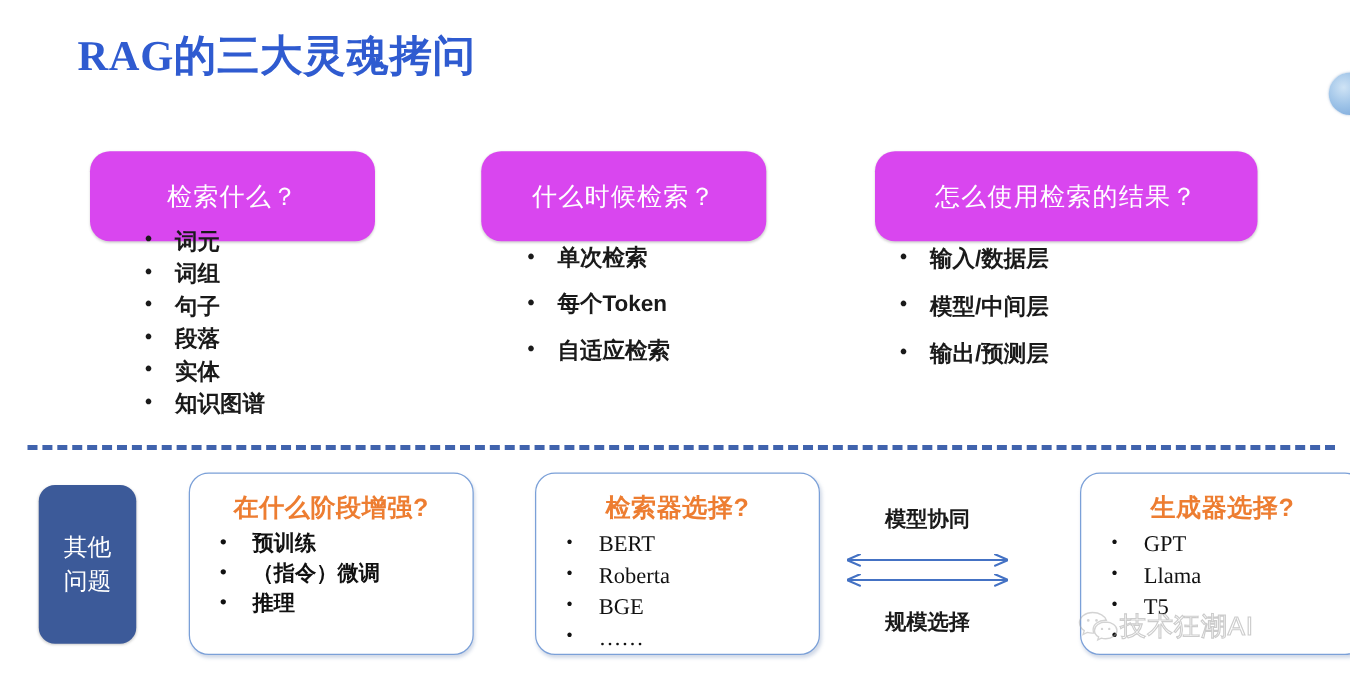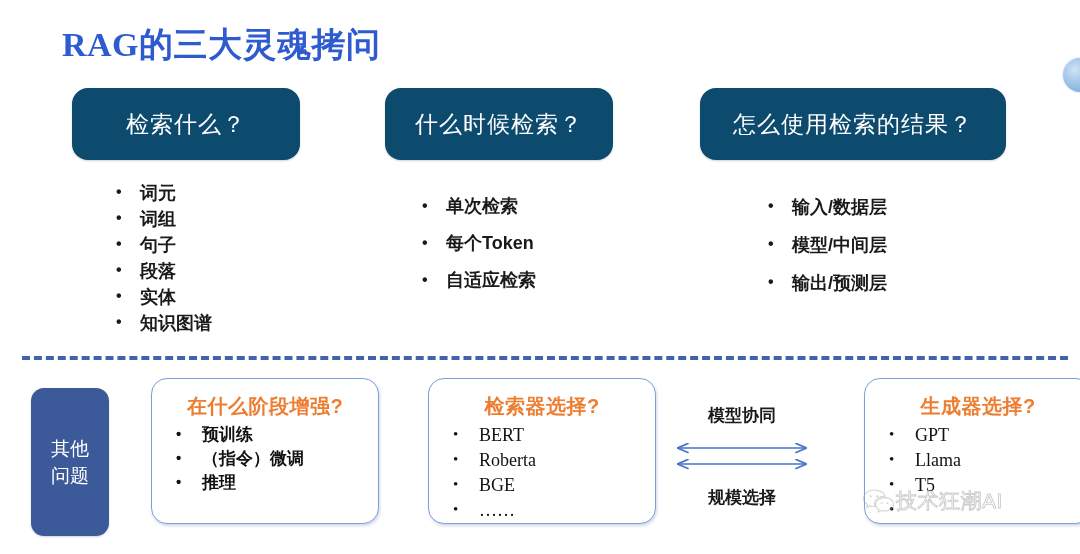--- a/index.html
+++ b/index.html
@@ -31,29 +31,30 @@
     font-size: 34px;
     letter-spacing: 0.5px;
     color: #2f5bd0;
     white-space: nowrap;
     margin-top: 12px;
   }
 
   
   .pill {
     position: absolute;
-    background: #0c4a6e;
+    background: #d946ef;
     border-radius: 16px;
     display: flex;
     align-items: center;
     justify-content: center;
     color: #ffffff;
-    font-size: 23px;
+    font-size: 20px;
     letter-spacing: 1px;
     box-shadow: 0 1px 2px rgba(0,0,0,0.18);
+    margin-top: 33px;
   }
   #pill-1 { left: 72px;  top: 88px; width: 228px; height: 72px; }
   #pill-2 { left: 385px; top: 88px; width: 228px; height: 72px; }
   #pill-3 { left: 700px; top: 88px; width: 306px; height: 72px; }
 
   
   .bullets {
     position: absolute;
     list-style: none;
     margin: 0;
@@ -72,40 +73,40 @@
     position: absolute;
     left: 4px;
     top: -1px;
     font-size: 16px;
     line-height: inherit;
   }
   #col-1 { left: 112px; top: 180px; }
   #col-1 li { line-height: 26px; }
   #col-2 { left: 418px; top: 188px; }
   #col-2 li { line-height: 37px; }
-  #col-3 { left: 764px; top: 188px; }
+  #col-3 { left: 716px; top: 188px; }
   #col-3 li { line-height: 38px; }
 
   
   .divider {
     position: absolute;
     left: 22px;
     top: 356px;
     width: 1046px;
     height: 0;
     border-top: 4px dashed #4063ad;
   }
 
   
   #side-box {
     position: absolute;
     left: 31px;
     top: 388px;
     width: 78px;
-    height: 148px;
+    height: 127px;
     background: #3c5a99;
     border-radius: 13px;
     color: #ffffff;
     font-size: 19px;
     line-height: 27px;
     display: flex;
     flex-direction: column;
     align-items: center;
     justify-content: center;
     box-shadow: 0 1px 2px rgba(0,0,0,0.18);

